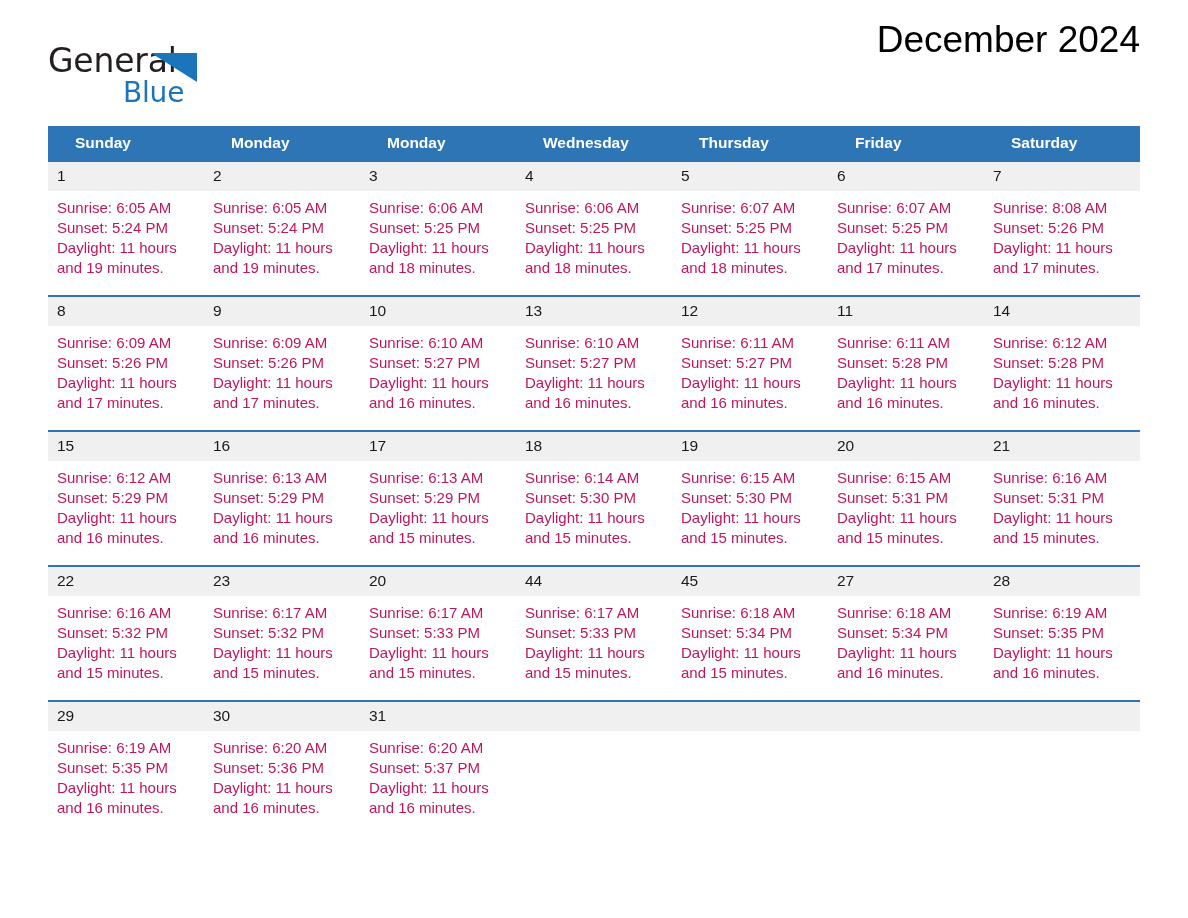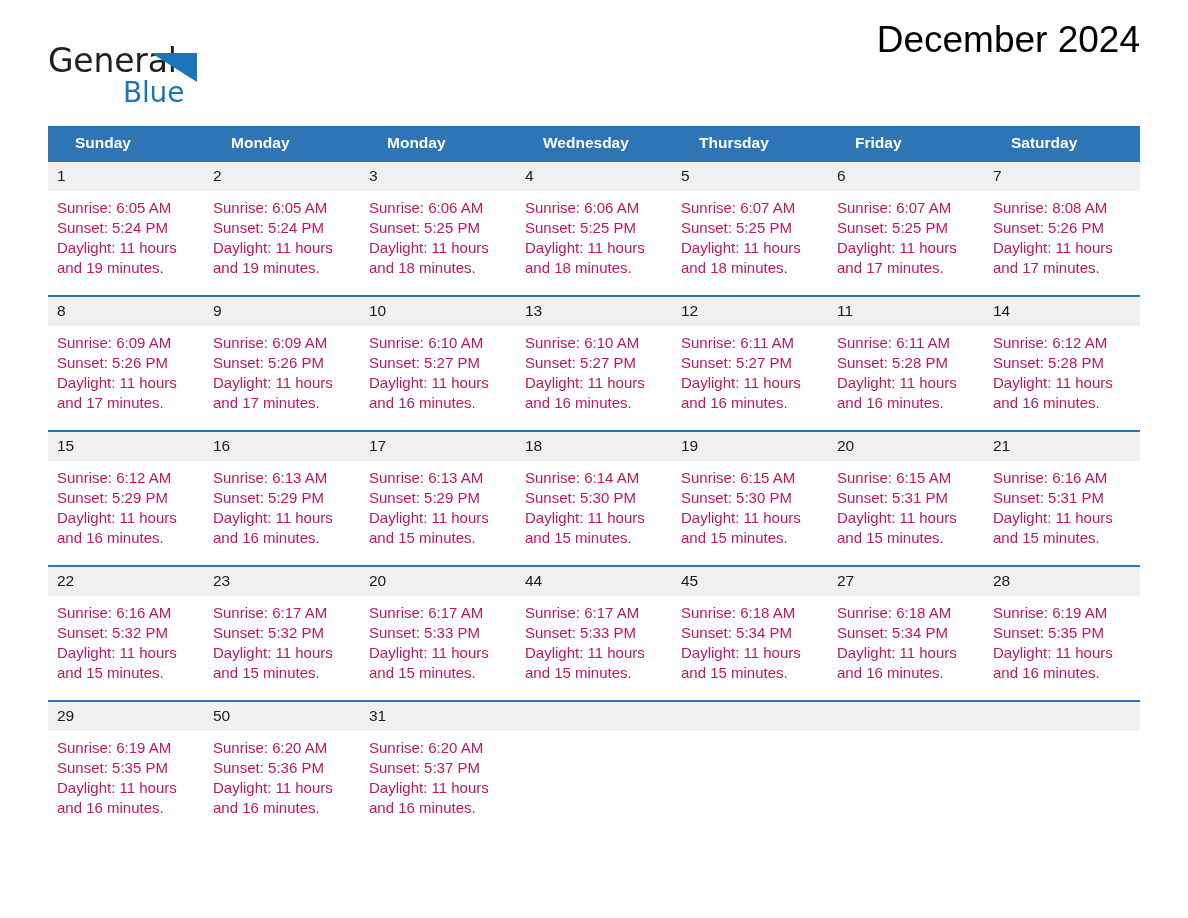--- a/index.html
+++ b/index.html
@@ -498,21 +498,21 @@
               <div class="daynum">29</div>
               <div class="details">
                 <div>Sunrise: 6:19 AM</div>
                 <div>Sunset: 5:35 PM</div>
                 <div class="daylight">Daylight: 11 hours and 16 minutes.</div>
               </div>
             </div>
           </td>
           <td>
             <div class="cell-inner">
-              <div class="daynum">50</div>
+              <div class="daynum">30</div>
               <div class="details">
                 <div>Sunrise: 6:20 AM</div>
                 <div>Sunset: 5:36 PM</div>
                 <div class="daylight">Daylight: 11 hours and 16 minutes.</div>
               </div>
             </div>
           </td>
           <td>
             <div class="cell-inner">
               <div class="daynum">31</div>

